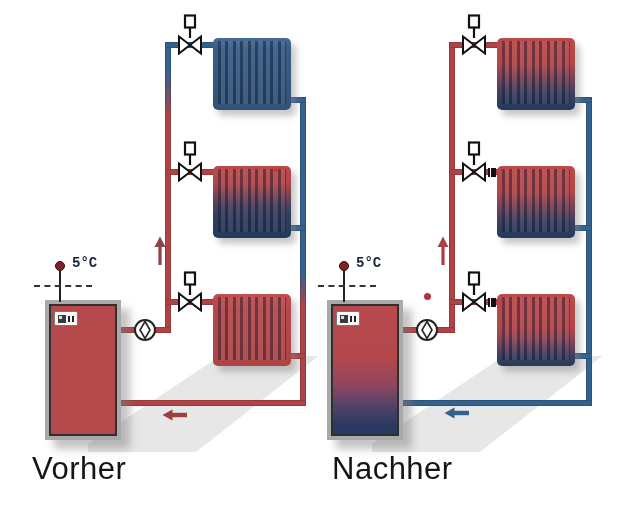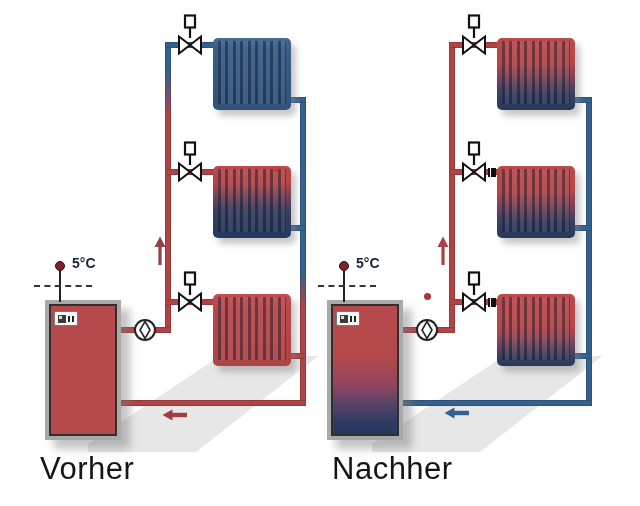--- a/index.html
+++ b/index.html
@@ -41,21 +41,21 @@
   .cp-btn{width:2px;height:6px;background:#222;}
 
   
   .sym{position:absolute;z-index:4;}
   .preset{position:absolute;width:8px;height:9px;z-index:4;
     background:linear-gradient(90deg,#111 0 2px,#fff 2px 3px,#111 3px 100%);}
   .ind-dot{position:absolute;border-radius:50%;z-index:4;}
   .sensor-stem{position:absolute;width:2px;background:#222;z-index:4;}
   .sensor-dot{position:absolute;width:8px;height:8px;border-radius:50%;background:#7a2328;border:1px solid #40090c;z-index:4;}
   .dash-line{position:absolute;width:58px;border-top:2px dashed #333;z-index:4;}
-  .temp-label{position:absolute;font-size:14px;font-weight:bold;color:#16233c;z-index:5;}
+  .temp-label{position:absolute;font-size:14px;font-weight:bold;color:#16233c;z-index:5;font-family:Liberation Mono, monospace;}
 
   .sys-label{position:absolute;font-size:31px;color:#151515;z-index:5;letter-spacing:0.5px;}
 </style>
 </head>
 <body>
 
 <div class="canvas">
 
   <div>
     <div class="floor-shadow" style="left:88px;top:352px;width:240px;height:100px;"></div>
@@ -114,21 +114,21 @@
 
     <svg class="sym" style="left:154px;top:236px;" width="12" height="30" viewBox="0 0 12 30">
         <line x1="6" y1="29" x2="6" y2="9" stroke="#8e4348" stroke-width="3.2"></line>
         <polygon points="0.5,11 11.5,11 6,0.5" fill="#8e4348"></polygon>
       </svg>
     <svg class="sym" style="left:162px;top:409px;" width="26" height="12" viewBox="0 0 26 12">
         <rect x="9" y="3.8" width="16" height="4.4" fill="#9e3d42"></rect>
         <polygon points="0.5,6 10.5,0.5 10.5,11.5" fill="#9e3d42"></polygon>
       </svg>
 
-    <div class="sys-label" style="left:40px;top:451px;">Vorher</div>
+    <div class="sys-label" style="left:32px;top:451px;">Vorher</div>
   </div>
 
   <div>
     <div class="floor-shadow" style="left:372px;top:352px;width:240px;height:100px;"></div>
 
     <div class="pipe v p-red" style="left:449px;top:42px;height:291px;"></div>
     <div class="pipe h p-red" style="left:449px;top:42px;width:50px;"></div>
     <div class="pipe h p-red" style="left:449px;top:169px;width:50px;"></div>
     <div class="pipe h p-red" style="left:449px;top:299px;width:50px;"></div>
     <div class="pipe h p-red" style="left:399px;top:327px;width:56px;"></div>

